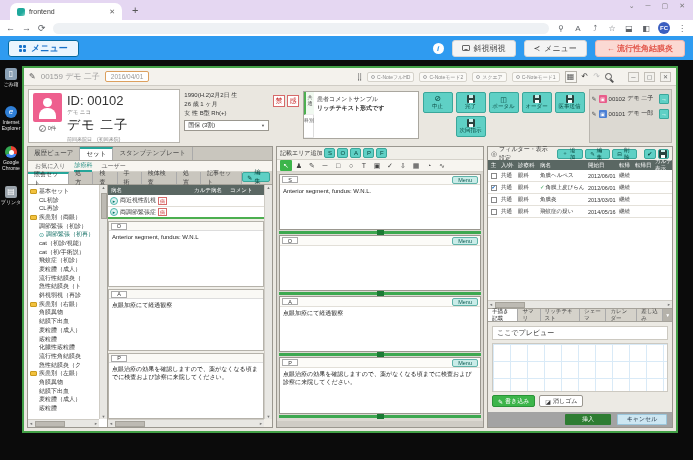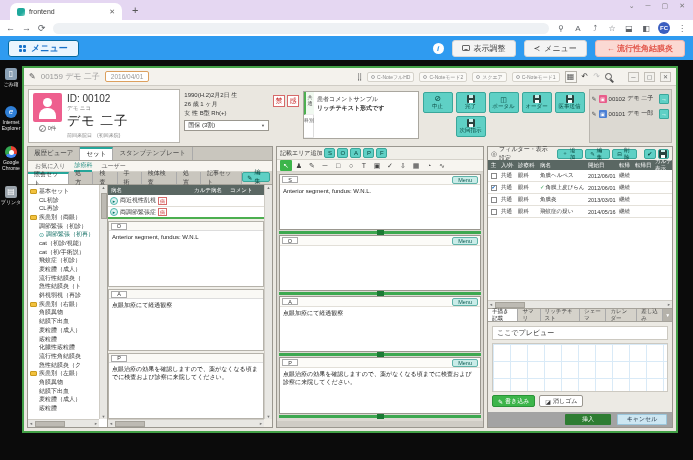--- a/index.html
+++ b/index.html
@@ -45,21 +45,21 @@
   .mag:after{content:"";position:absolute;right:-3px;bottom:-2px;width:4px;height:1.5px;background:#555;transform:rotate(45deg)}
   .awc{width:11px;height:10px;border:1px solid #c2bfb8;background:#f2f1ed;display:flex;align-items:center;justify-content:center;font-size:6px;color:#666}
   
   #patrow{height:60px;display:flex;gap:4px;padding:3px 4px;flex:0 0 auto}
   .pcard{width:168px;background:#fff;border:1px solid #b9b6af;padding:3px 4px;display:flex;gap:5px}
   .pavatar{width:29px;height:29px;background:#ee5f8e;border-radius:2px;position:relative;flex:0 0 auto}
   .pavatar:before{content:"";position:absolute;left:10px;top:5px;width:9px;height:9px;border-radius:50%;background:#fff}
   .pavatar:after{content:"";position:absolute;left:6px;top:15px;width:17px;height:11px;border-radius:8px 8px 0 0;background:#fff}
   .flagline{font-size:5.5px;color:#555;display:flex;align-items:center;gap:2px;margin-top:3px}
   .ccheck{width:7px;height:7px;border:1px solid #777;border-radius:50%;font-size:5px;display:flex;align-items:center;justify-content:center;color:#555}
-  .idline{font-size:10px;color:#333}
+  .idline{font-size:13px;color:#333}
   .kana{font-size:5.5px;color:#777;margin-top:1px}
   .pname{font-size:13px;color:#222;letter-spacing:1px}
   .visitline{font-size:5px;color:#888;margin-top:2px}
   .pinfo{width:94px;padding-top:2px}
   .pinfo .l{font-size:6px;color:#333;line-height:9px;white-space:nowrap}
   .insel{margin-top:2px;height:11px;border:1px solid #9a978f;background:#fff;display:flex;align-items:center;justify-content:space-between;font-size:6px;color:#333;padding:0 3px}
   .badges{width:28px;display:flex;gap:2px;align-items:flex-start;padding-top:6px}
   .rbadge{width:12px;height:12px;border:1px solid #d66a6a;color:#c33;background:#fff;font-size:7px;display:flex;align-items:center;justify-content:center}
   .cmtbox{width:128px;height:48px;border:1px solid #aaa79f;background:#fff;display:flex;margin-top:2px}
   .cmtlabels{width:10px;border-right:1px solid #ddd;display:flex;flex-direction:column}
@@ -190,21 +190,21 @@
         <i></i>
         <i></i>
         <i></i>
       </span>
     <span>メニュー</span>
   </div>
   <div class="grow"></div>
   <span class="infocirc">i</span>
   <div class="graybtn">
     <span class="bubble"></span>
-    <span>表示調整</span>
+    <span>斜視弱視</span>
   </div>
   <div class="graybtn">
     <span>≺</span>
     <span>メニュー</span>
   </div>
   <div class="pinkbtn">
     <span>←</span>&nbsp;
     <span>流行性角結膜炎</span>
   </div>
 </div>

